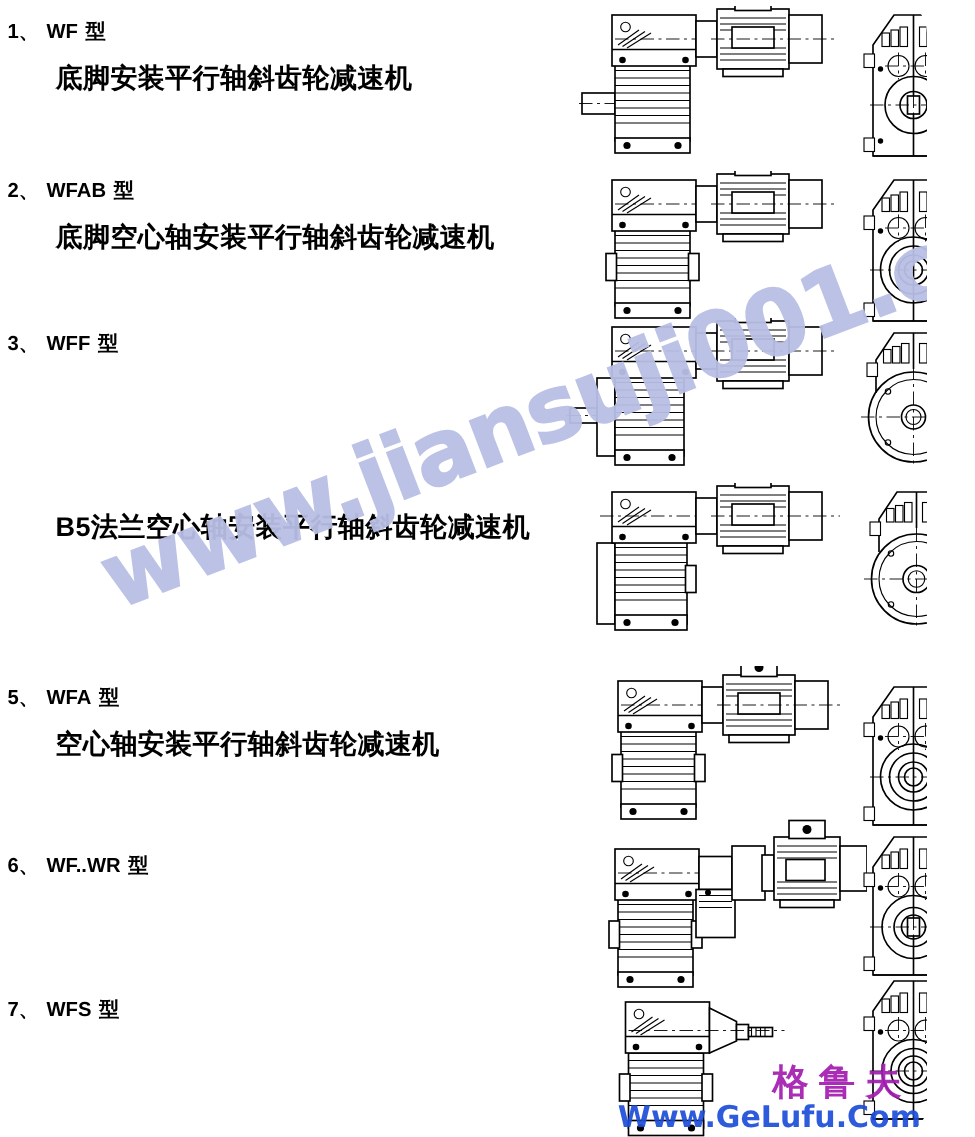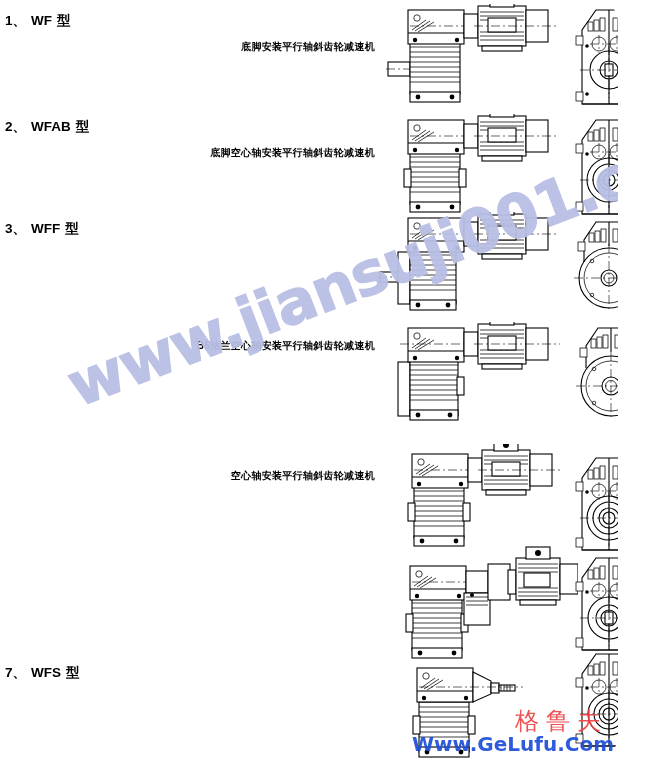--- a/index.html
+++ b/index.html
@@ -48,22 +48,22 @@
     position: absolute;
     right: 4px;
     bottom: 4px;
     text-align: right;
     pointer-events: none;
     line-height: 1;
   }
   .wm-br-cn {
     font-family: "DejaVu Sans", sans-serif;
     font-size: 24px;
-    font-weight: normal;
-    color: #ef4444;
+    font-weight: bold;
+    color: #a21caf;
     letter-spacing: 7px;
     opacity: .92;
     display: block;
     margin-bottom: 1px;
     margin-right: 6px;
   }
   .wm-br-url {
     font-family: "DejaVu Sans", sans-serif;
     font-size: 20px;
     font-weight: bold;
@@ -95,27 +95,26 @@
     display: inline-block;
     width: 26px;
   }
   .line1 .model {
     display: inline-block;
   }
   .line1 .suffix {
     margin-left: 5px;
   }
   .line2 {
-    font-size: 10px;
+    font-size: 18px;
     font-weight: bold;
     white-space: nowrap;
     margin-top: 11px;
     margin-left: 32px;
     letter-spacing: .3px;
-    text-align: right;
   }
 
   .draw-side {
     position: absolute;
   }
   .draw-front {
     position: absolute;
   }
   svg { display: block; }
   .ln  { fill: none; stroke: #000; stroke-width: 1.1; }
@@ -495,20 +494,23 @@
         <circle class="ln-t" cx="22" cy="79" r="1.8"></circle>
         <circle class="ln-t" cx="56" cy="79" r="1.8"></circle>
         <line class="cl" x1="4" y1="62" x2="74" y2="62"></line>
         <line class="cl" x1="39" y1="28" x2="39" y2="96"></line>
       </svg>
     </div>
   </div>
 
   <div class="row" style="top:458px;">
     <div class="label-block">
+      <div class="line1">
+        <span class="num">5、</span><span class="model">WFA</span><span class="suffix">型</span>
+      </div>
       <div class="line2">空心轴安装平行轴斜齿轮减速机</div>
     </div>
 
     <div class="draw-side" style="left:388px; top:-14px;">
       <svg width="180" height="110" viewBox="0 0 180 110">
         <rect class="fil-w" x="26" y="42" width="50" height="52"></rect>
         <g class="ln-t">
           <line x1="26" y1="47" x2="76" y2="47"></line>
           <line x1="26" y1="52" x2="76" y2="52"></line>
           <line x1="26" y1="57" x2="76" y2="57"></line>
@@ -582,20 +584,23 @@
         <rect class="fil-wt" x="63" y="90" width="7" height="9"></rect>
         <circle class="fil-b" cx="15" cy="44" r="1.8"></circle>
         <circle class="fil-b" cx="59" cy="44" r="1.8"></circle>
         <line class="ln" x1="10" y1="102" x2="64" y2="102"></line>
       </svg>
     </div>
   </div>
 
   <div class="row" style="top:570px;">
     <div class="label-block">
+      <div class="line1">
+        <span class="num">6、</span><span class="model">WF..WR</span><span class="suffix">型</span>
+      </div>
     </div>
 
     <div class="draw-side" style="left:388px; top:-26px;">
       <svg width="190" height="122" viewBox="0 0 190 122">
         <rect class="fil-w" x="24" y="54" width="50" height="52"></rect>
         <g class="ln-t">
           <line x1="24" y1="59" x2="74" y2="59"></line>
           <line x1="24" y1="64" x2="74" y2="64"></line>
           <line x1="24" y1="69" x2="74" y2="69"></line>
           <line x1="24" y1="74" x2="74" y2="74"></line>

